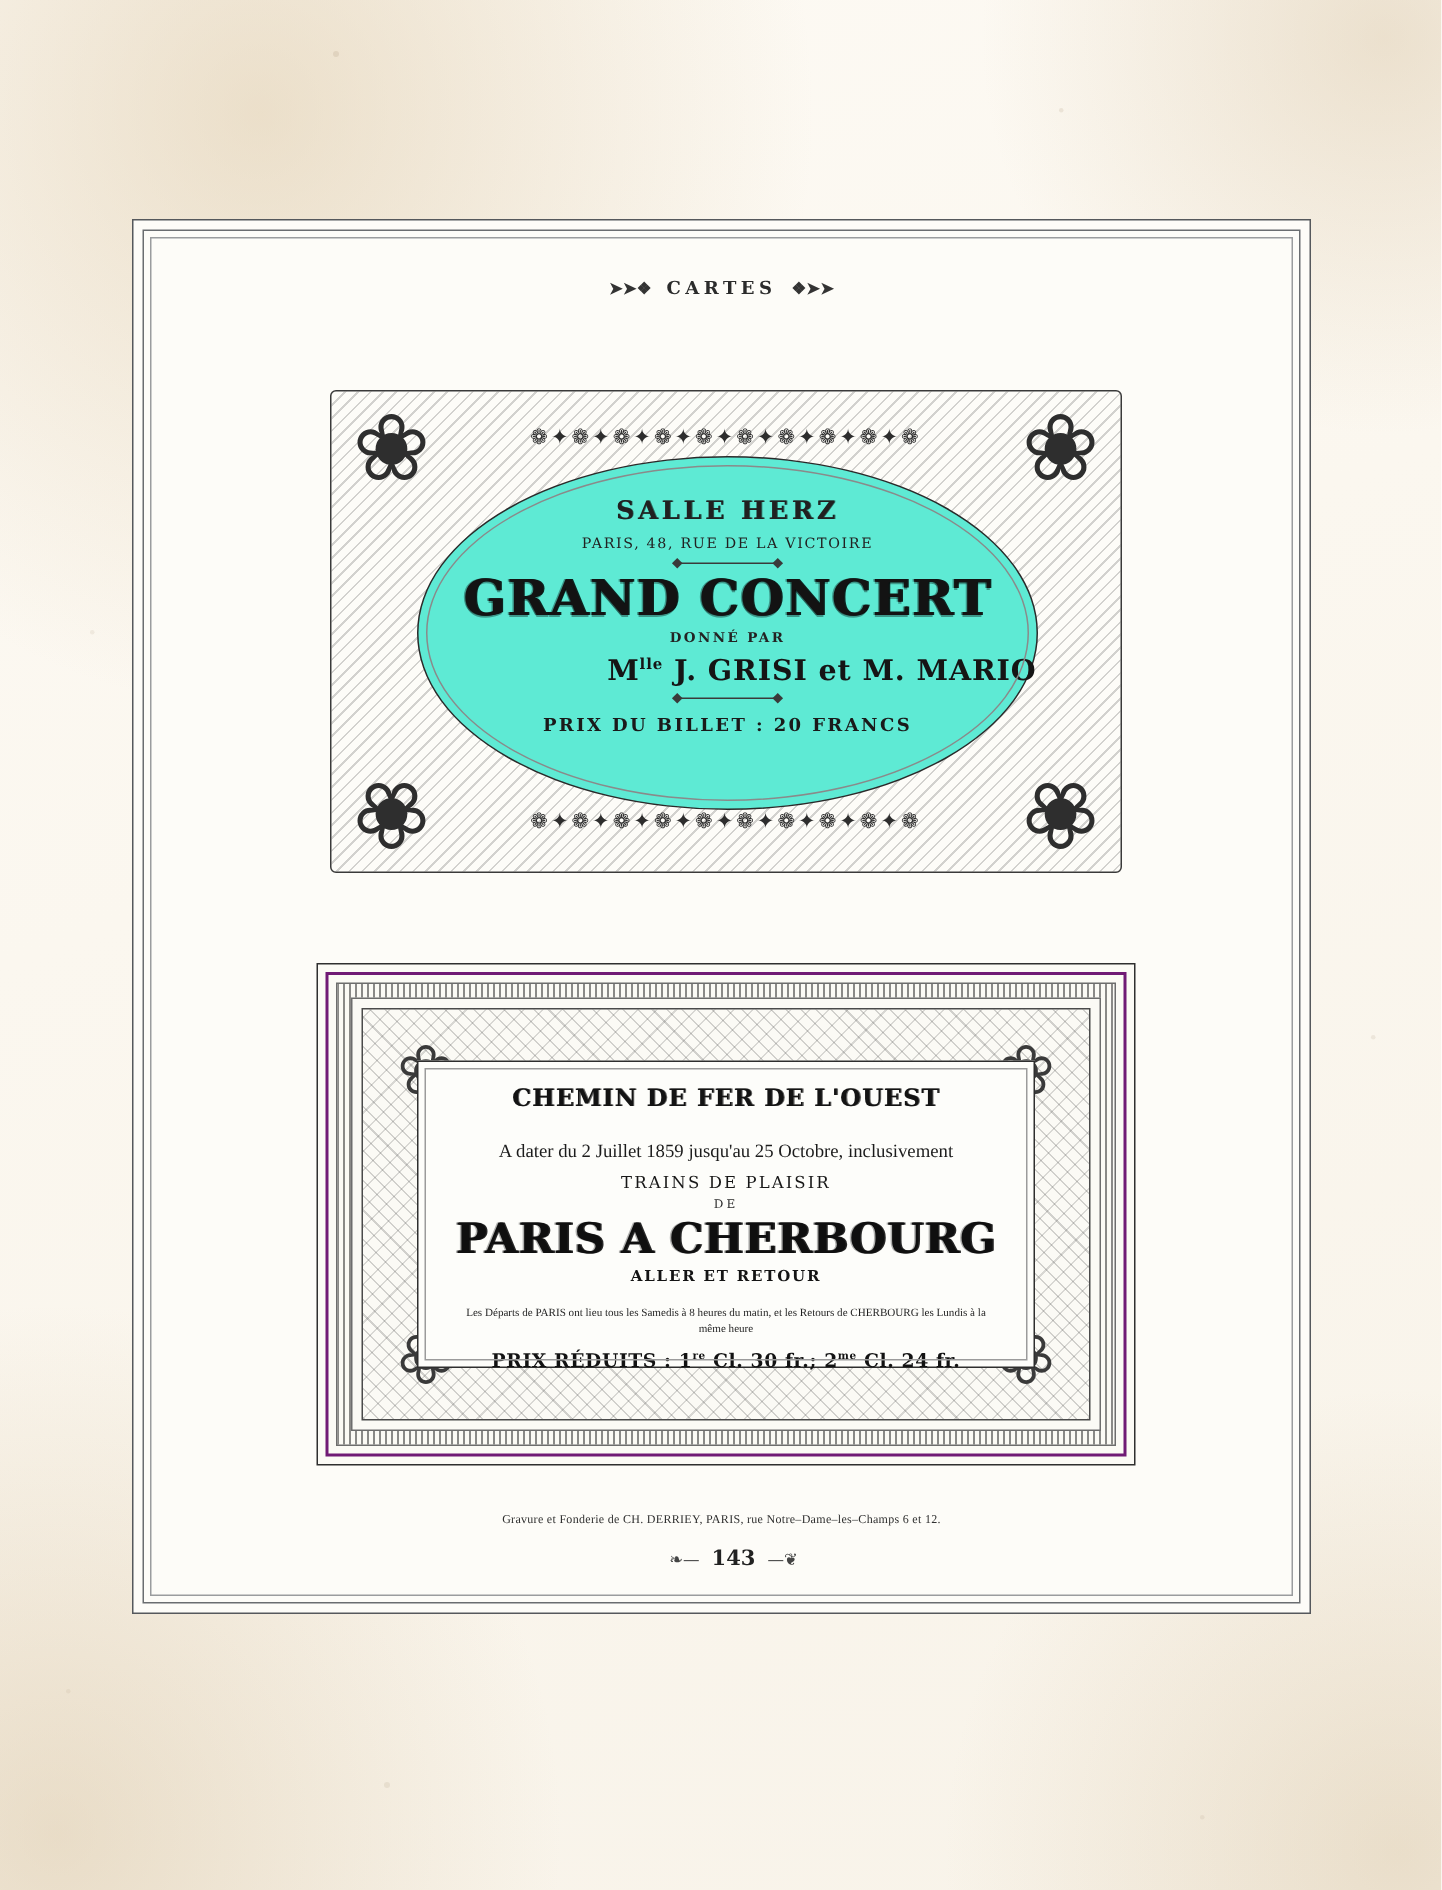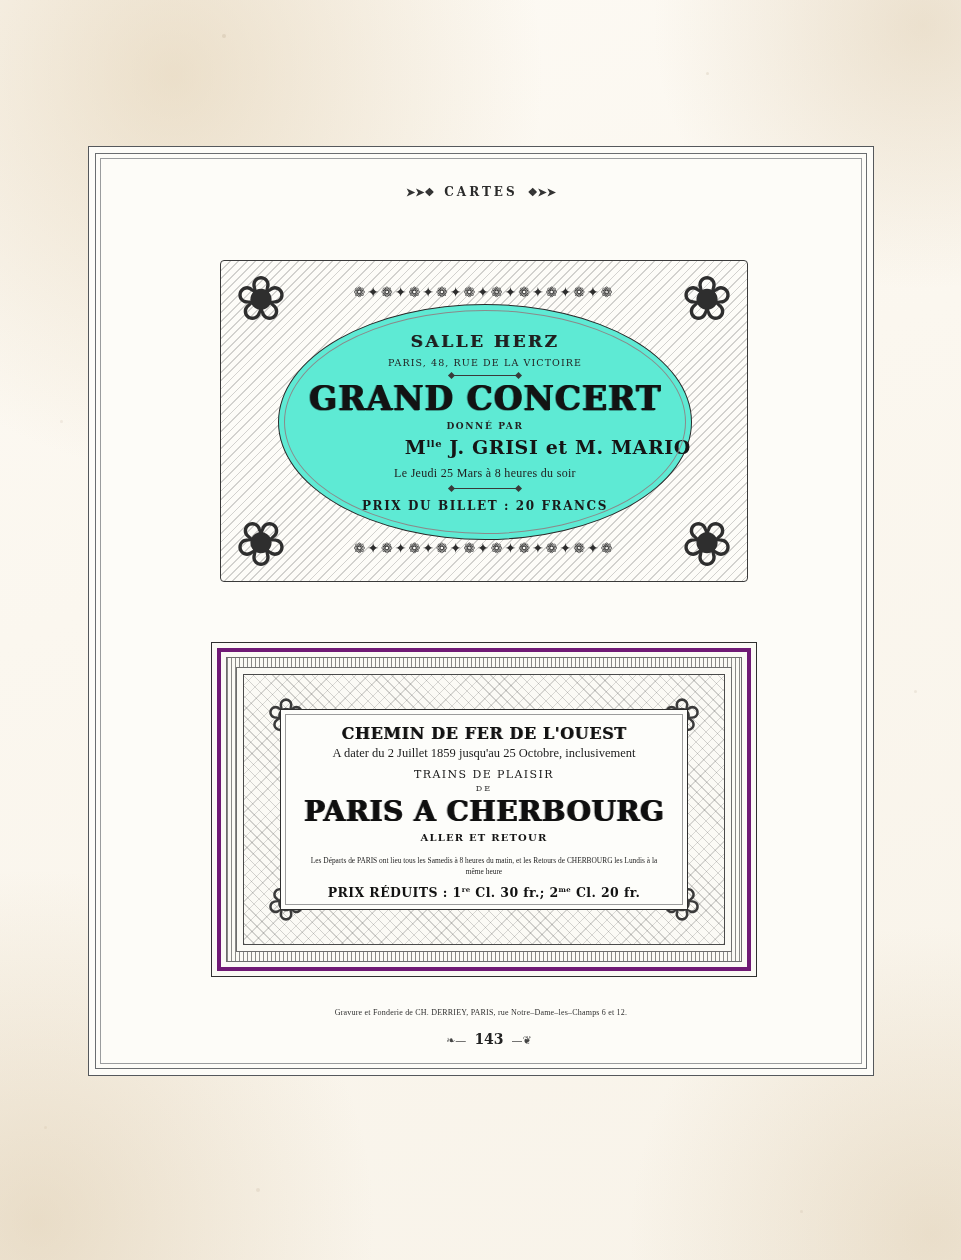--- a/index.html
+++ b/index.html
@@ -233,21 +233,21 @@
     top: 495px;
     width: 546px;
     height: 335px;
     background: #fbfaf5;
     border: 1px solid #2f2f2f;
     box-sizing: border-box;
   }
   .c2-l2 {
     position: absolute;
     left: 5px; top: 5px; right: 5px; bottom: 5px;
-    border: 4px solid #701a75;
+    border: 2px solid #701a75;
     box-sizing: border-box;
   }
   .c2-l3 {
     position: absolute;
     left: 5px; top: 5px; right: 5px; bottom: 5px;
     border: 1px solid #6d6d6d;
     box-sizing: border-box;
     background:
       repeating-linear-gradient(90deg, rgba(45,45,45,0.55) 0 1px, rgba(255,255,255,0) 1px 4px);
     background-clip: border-box;
@@ -303,21 +303,21 @@
   }
   .c2-head {
     font-family: "DejaVu Serif", serif;
     font-weight: 700;
     font-size: 16px;
     letter-spacing: 0.6px;
     color: #131313;
     text-shadow: 0.7px 0 0 rgba(0,0,0,0.6);
   }
   .c2-dates {
-    margin-top: 3px;
+    margin-top: 19px;
     font-family: "Liberation Serif", serif;
     font-size: 12.5px;
     color: #1c1c1c;
   }
   .c2-trains {
     margin-top: 7px;
     font-family: "DejaVu Serif", serif;
     font-weight: 400;
     font-size: 11px;
     letter-spacing: 1.4px;
@@ -429,21 +429,20 @@
       <div class="c1-corner br">❀</div>
 
       <div class="c1-oval">
         <div class="c1-text">
           <div class="c1-salle">SALLE HERZ</div>
           <div class="c1-addr">PARIS, 48, RUE DE LA VICTOIRE</div>
           <div class="c1-rule"></div>
           <div class="c1-title">GRAND CONCERT</div>
           <div class="c1-donne">DONNÉ PAR</div>
           <div class="c1-artists"><span>M</span><sup>lle</sup><span> J. GRISI et M. MARIO</span></div>
-          <div class="c1-date">Le Jeudi 25 Mars à 8 heures du soir</div>
           <div class="c1-rule"></div>
           <div class="c1-price">PRIX DU BILLET : 20 FRANCS</div>
         </div>
       </div>
     </div>
 
     <div class="card2">
       <div class="c2-l2">
         <div class="c2-l3">
           <div class="c2-l3-fill">
@@ -455,21 +454,21 @@
 
               <div class="c2-white">
                 <div class="c2-text">
                   <div class="c2-head">CHEMIN DE FER DE L'OUEST</div>
                   <div class="c2-dates">A dater du 2 Juillet 1859 jusqu'au 25 Octobre, inclusivement</div>
                   <div class="c2-trains">TRAINS DE PLAISIR</div>
                   <div class="c2-de">DE</div>
                   <div class="c2-route">PARIS A CHERBOURG</div>
                   <div class="c2-aller">ALLER ET RETOUR</div>
                   <div class="c2-note">Les Départs de PARIS ont lieu tous les Samedis à 8 heures du matin, et les Retours de CHERBOURG les Lundis à la même heure</div>
-                  <div class="c2-prix"><span>PRIX RÉDUITS :</span> <span>1</span><sup>re</sup><span> Cl. 30 fr.;</span> <span>2</span><sup>me</sup><span> Cl. 20 fr.</span></div>
+                  <div class="c2-prix"><span>PRIX RÉDUITS :</span> <span>1</span><sup>re</sup><span> Cl. 30 fr.;</span> <span>2</span><sup>me</sup><span> Cl. 24 fr.</span></div>
                 </div>
               </div>
             </div>
           </div>
         </div>
       </div>
     </div>
 
     <div class="imprint">Gravure et Fonderie de CH. DERRIEY, PARIS, rue Notre–Dame–les–Champs  6 et 12.</div>
     <div class="folio">

